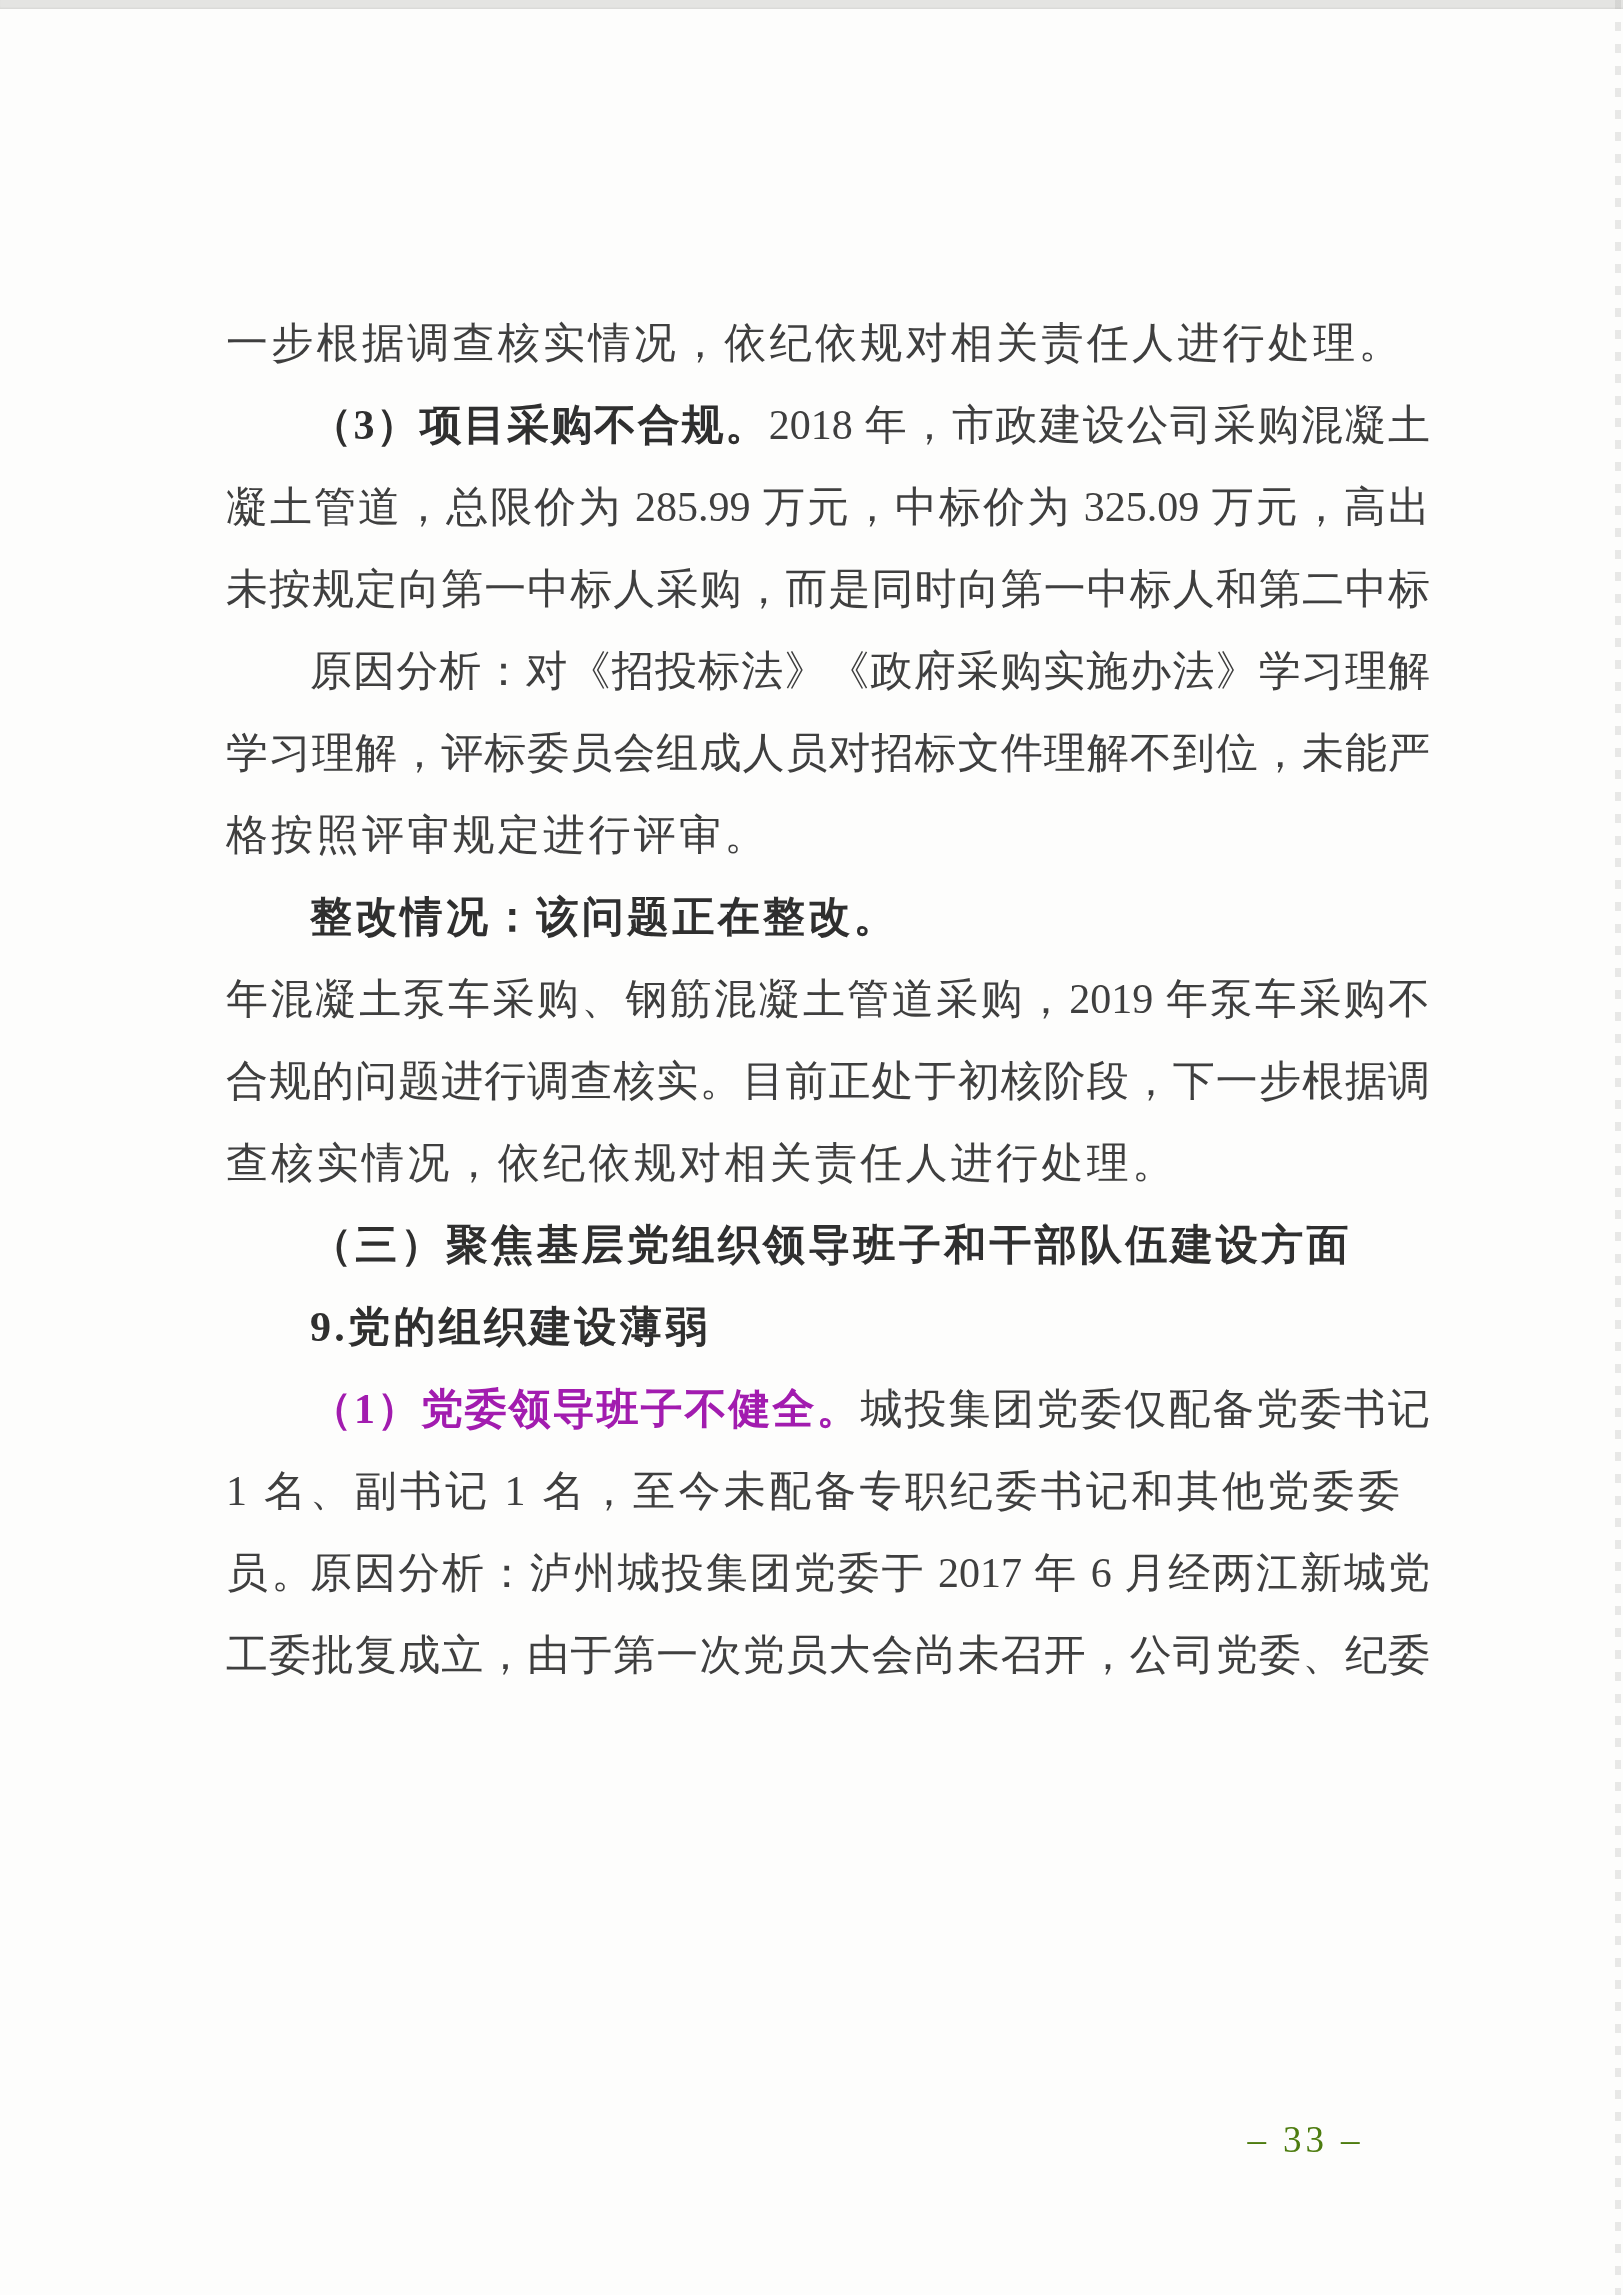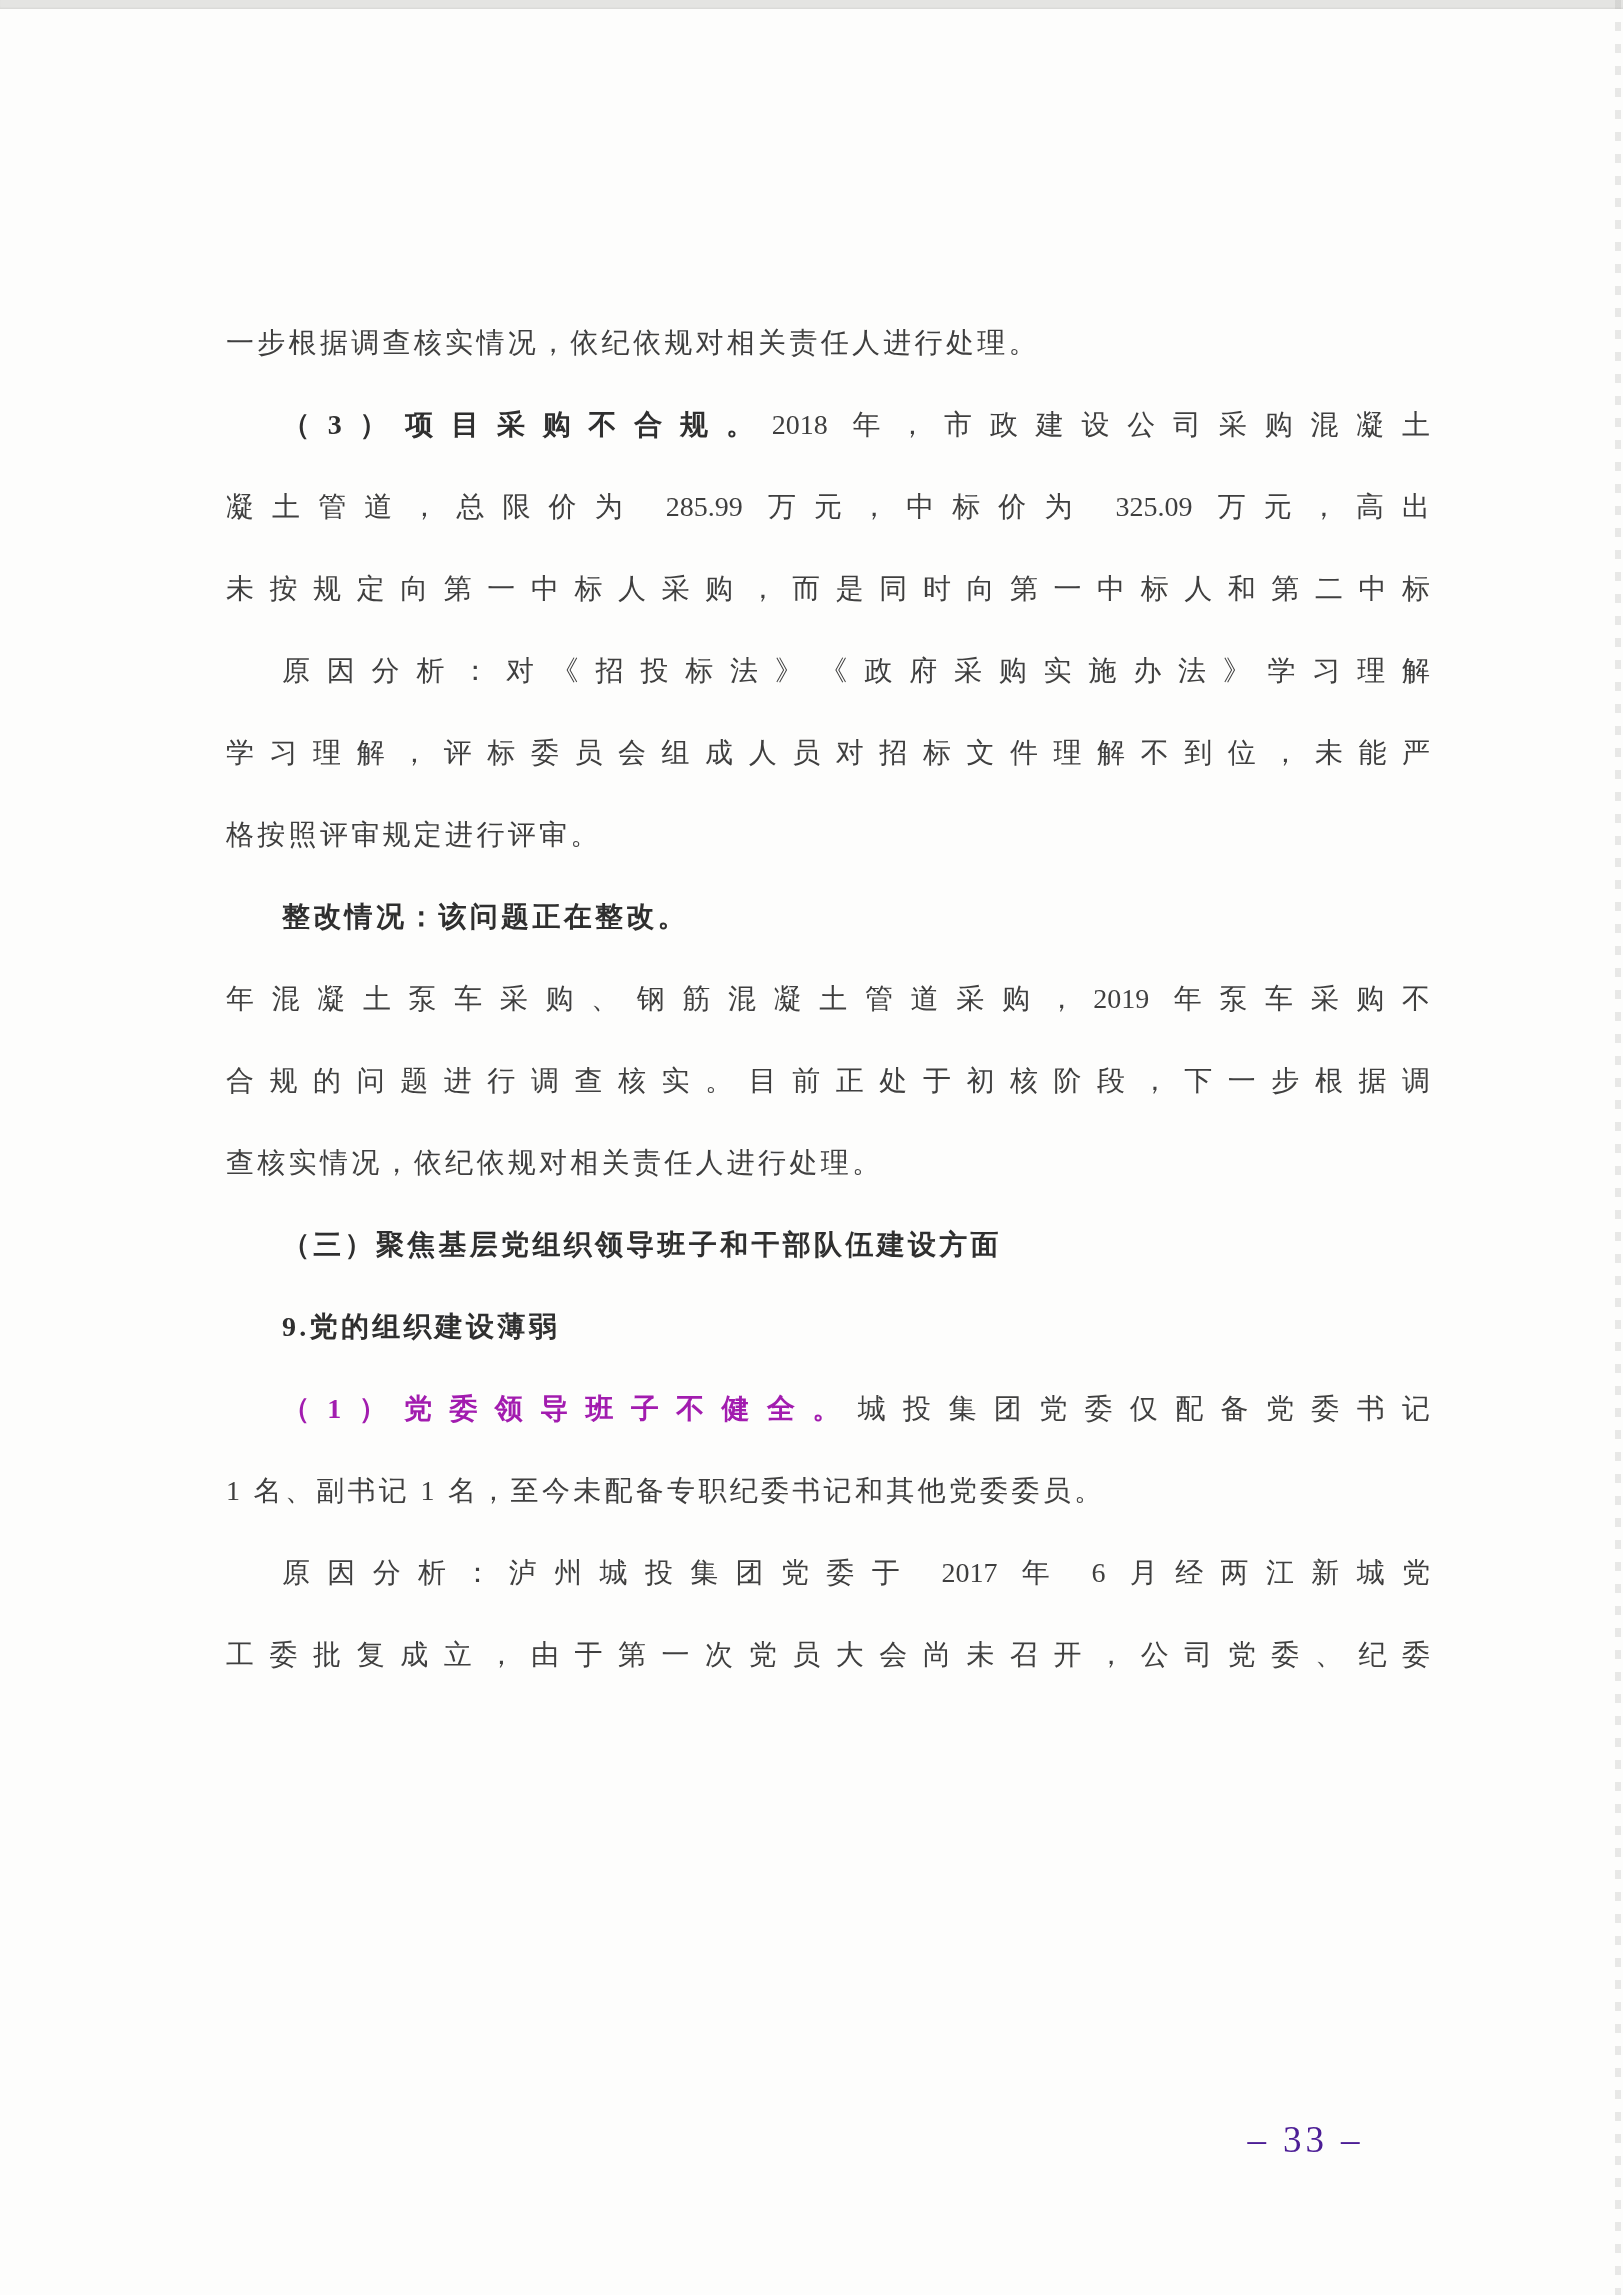--- a/index.html
+++ b/index.html
@@ -28,21 +28,21 @@
     background: repeating-linear-gradient(
       to bottom,
       rgba(170,170,168,0.25) 0 9.2px,
       rgba(255,255,255,0) 9.2px 22px
     );
   }
   .doc-text {
     position: absolute;
     left: 226px; top: 302px;
     width: 1204px;
-    font-size: 28px;
+    font-size: 42px;
     line-height: 82px;
     color: #3f3f3f;
     white-space: nowrap;
   }
   .line {
     height: 82px;
     letter-spacing: 3.3px;
     white-space: normal;
   }
   .line.indent { text-indent: 2em; }
@@ -55,21 +55,21 @@
     font-weight: bold;
     color: #2f2f2f;
   }
   .page-number {
     position: absolute;
     left: 1214px; top: 2118px;
     width: 183px;
     text-align: center;
     font-size: 37px;
     letter-spacing: 3.9px;
-    color: #4c1d95;
+    color: #4d7c0f;
   }
 </style>
 </head>
 <body>
 
 <div class="page" style="background: rgb(253, 253, 252);">
   <div class="scan-band-top" style="background: rgb(228, 228, 226);"></div>
   <div class="scan-line-right"></div>
 
   <div class="doc-text" style="color: rgb(63, 63, 63);">

